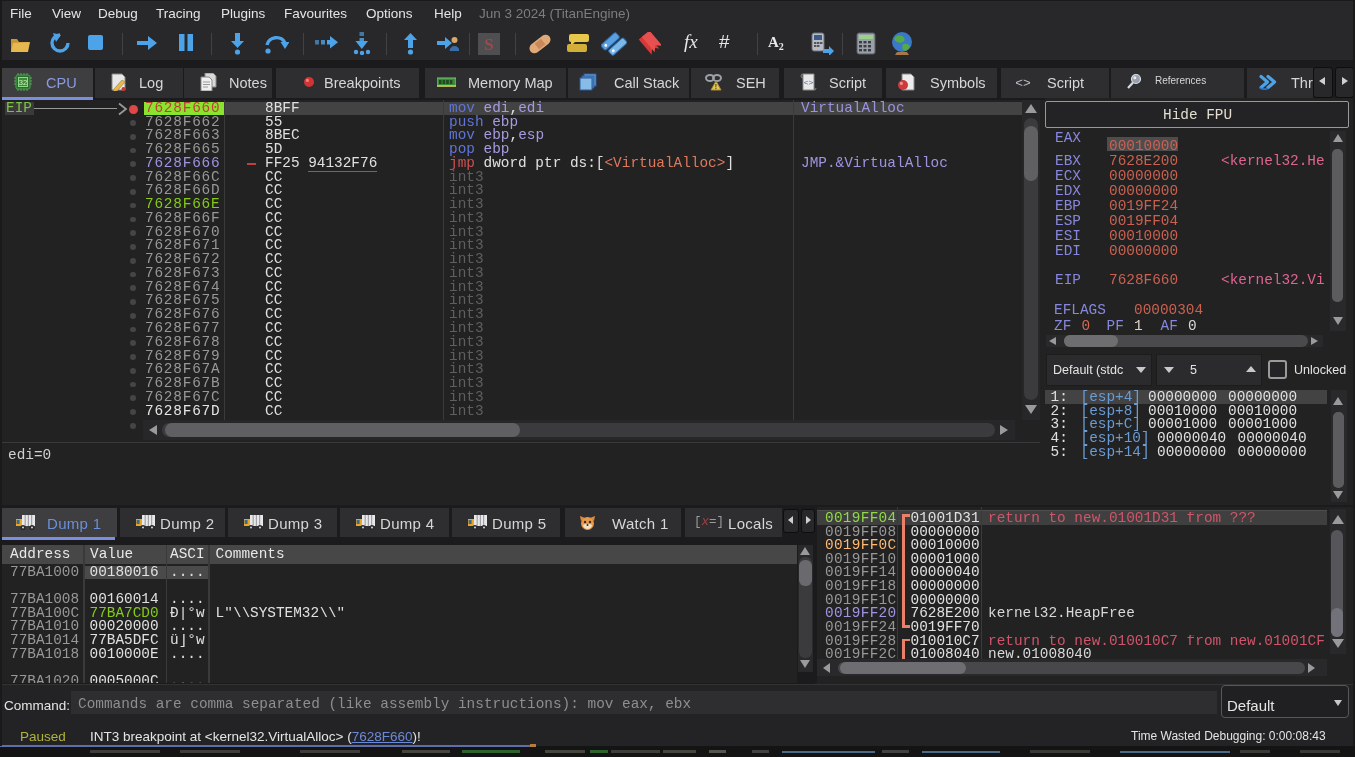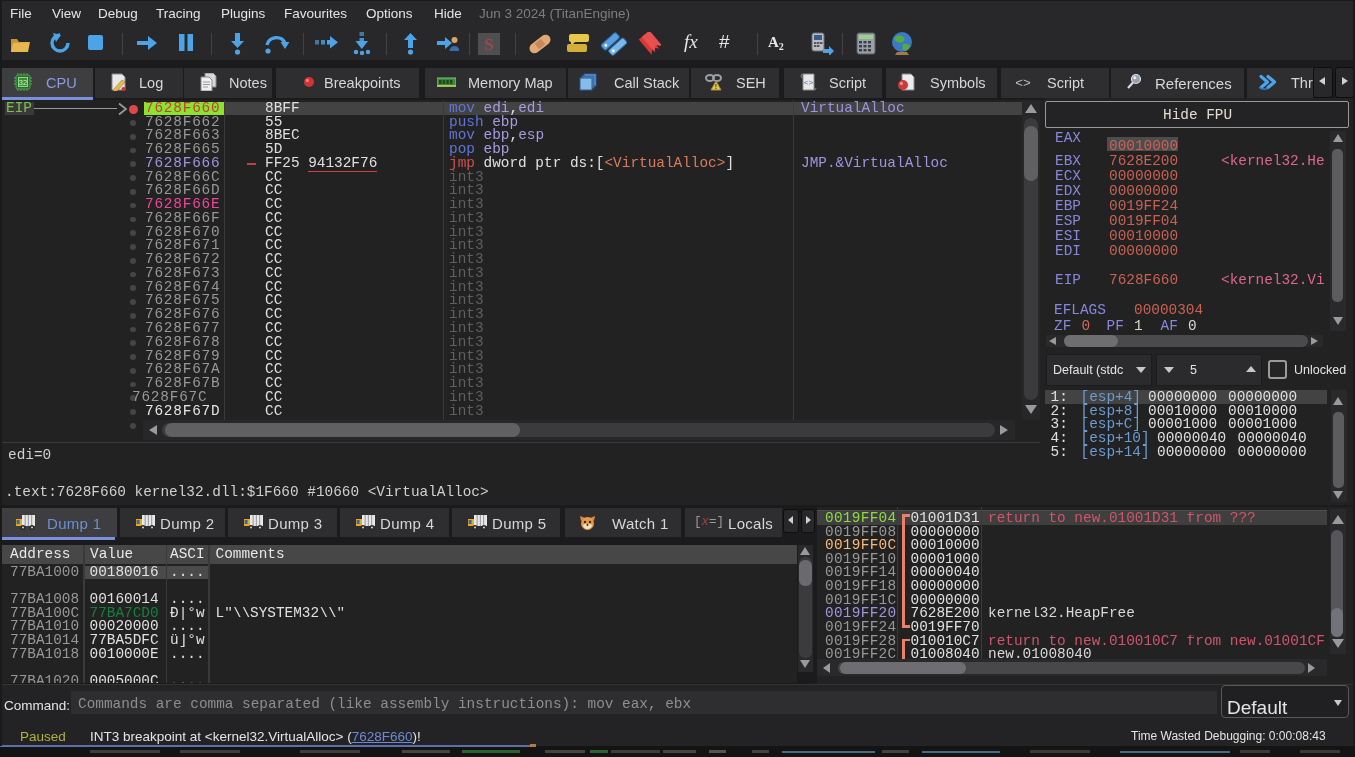--- a/index.html
+++ b/index.html
@@ -13,21 +13,21 @@
 
 <div class="a" style="left:0;top:0;width:1355px;height:744px;background:#222223"></div>
 <div class="a" style="left:0;top:0;width:1355px;height:27px;background:#28282a"></div>
 <div class="a sans" style="left:10px;top:6px;font-size:13.5px">File</div>
 <div class="a sans" style="left:52px;top:6px;font-size:13.5px">View</div>
 <div class="a sans" style="left:98px;top:6px;font-size:13.5px">Debug</div>
 <div class="a sans" style="left:156px;top:6px;font-size:13.5px">Tracing</div>
 <div class="a sans" style="left:221px;top:6px;font-size:13.5px">Plugins</div>
 <div class="a sans" style="left:284px;top:6px;font-size:13.5px">Favourites</div>
 <div class="a sans" style="left:366px;top:6px;font-size:13.5px">Options</div>
-<div class="a sans" style="left:434px;top:6px;font-size:13.5px">Hide</div>
+<div class="a sans" style="left:434px;top:6px;font-size:13.5px">Help</div>
 <div class="a sans" style="left:479px;top:6px;font-size:13.5px;color:#7d7d7d">Jun 3 2024 (TitanEngine)</div>
 <div class="a" style="left:0;top:27px;width:1355px;height:34px;background:#28282a;border-bottom:1px solid #1a1a1a"></div>
 <div class="a" style="left:122px;top:33px;width:1px;height:22px;background:#424244"></div>
 <div class="a" style="left:211px;top:33px;width:1px;height:22px;background:#424244"></div>
 <div class="a" style="left:303px;top:33px;width:1px;height:22px;background:#424244"></div>
 <div class="a" style="left:386px;top:33px;width:1px;height:22px;background:#424244"></div>
 <div class="a" style="left:469px;top:33px;width:1px;height:22px;background:#424244"></div>
 <div class="a" style="left:515px;top:33px;width:1px;height:22px;background:#424244"></div>
 <div class="a" style="left:757px;top:33px;width:1px;height:22px;background:#424244"></div>
 <div class="a" style="left:842px;top:33px;width:1px;height:22px;background:#424244"></div>
@@ -226,21 +226,21 @@
 <svg class="a" style="left:1014px;top:73px" width="19" height="18" viewBox="0 0 19 18">
       <text x="9" y="14" font-size="13" fill="#b8bcc4" text-anchor="middle" font-family="Liberation Mono">&lt;&gt;</text>
     </svg>
 <div class="a sans" style="left:1047px;top:75px;font-size:14.5px;color:#d6d6d6">Script</div>
 <div class="a" style="left:1111px;top:68px;width:133px;height:29.5px;background:#2e2e31"></div>
 <svg class="a" style="left:1125px;top:73px" width="19" height="18" viewBox="0 0 19 18">
       <circle cx="11" cy="6" r="4.5" fill="#9aa0ac" stroke="#d8dce4" stroke-width="1.2"></circle>
       <circle cx="9.8" cy="4.8" r="1.5" fill="#e8ecf4"></circle>
       <path d="M8 9.5 l-5 5.5" stroke="#d8dce4" stroke-width="2.2"></path>
     </svg>
-<div class="a sans" style="left:1155px;top:75px;font-size:15px;color:#d6d6d6">References</div>
+<div class="a sans" style="left:1155px;top:75px;font-size:10px;color:#d6d6d6">References</div>
 <div class="a" style="left:1247px;top:68px;width:66px;height:29.5px;background:#2e2e31"></div>
 <svg class="a" style="left:1258px;top:73px" width="19" height="18" viewBox="0 0 19 18">
       <g fill="none" stroke="#4da3e8" stroke-width="3.2" stroke-linejoin="round" stroke-linecap="round">
         <path d="M3 3.5 L9.5 9 L3 14.5"></path>
         <path d="M10 3.5 L16.5 9 L10 14.5"></path>
       </g>
       <path d="M2 15 q4 2 8 0.5" stroke="#2d7ac8" stroke-width="1.6" fill="none"></path>
     </svg>
 <div class="a sans" style="left:1291px;top:75px;font-size:14.5px;color:#d6d6d6">Thre</div>
 <div class="a" style="left:1313px;top:67px;width:20px;height:31px;background:#28282a;border:1px solid #0e0e0e;border-radius:3px"></div>
@@ -286,48 +286,47 @@
 <div class="a" style="left:443px;top:100px;width:1px;height:320px;background:#3a3a3a"></div>
 <div class="a" style="left:793px;top:100px;width:1px;height:320px;background:#3a3a3a"></div>
 <div class="a mono row" style="left:0;top:101.8px;width:1022px;height:13.7px"><s style="left:145px;letter-spacing:0.8px"><span style="color:#bf4038">7628F660</span></s><s style="left:265px"><span style="color:#e0e0e0">8BFF</span></s><s style="left:449px"><span style="color:#6075d8">mov</span><span style="color:#e0e0e0"> </span><span style="color:#a79ae0">edi</span><span style="color:#e0e0e0">,</span><span style="color:#a79ae0">edi</span></s><s style="left:801px"><span style="color:#9a93e0">VirtualAlloc</span></s></div>
 <div class="a mono row" style="left:0;top:115.6px;width:1022px;height:13.7px"><s style="left:145px;letter-spacing:0.8px"><span style="color:#989898">7628F662</span></s><s style="left:265px"><span style="color:#e0e0e0">55</span></s><s style="left:449px"><span style="color:#6075d8">push</span> <span style="color:#a79ae0">ebp</span></s></div>
 <div class="a mono row" style="left:0;top:129.3px;width:1022px;height:13.7px"><s style="left:145px;letter-spacing:0.8px"><span style="color:#989898">7628F663</span></s><s style="left:265px"><span style="color:#e0e0e0">8BEC</span></s><s style="left:449px"><span style="color:#6075d8">mov</span> <span style="color:#a79ae0">ebp</span><span style="color:#e0e0e0">,</span><span style="color:#a79ae0">esp</span></s></div>
 <div class="a mono row" style="left:0;top:143.1px;width:1022px;height:13.7px"><s style="left:145px;letter-spacing:0.8px"><span style="color:#989898">7628F665</span></s><s style="left:265px"><span style="color:#e0e0e0">5D</span></s><s style="left:449px"><span style="color:#6075d8">pop</span> <span style="color:#a79ae0">ebp</span></s></div>
 <div class="a mono row" style="left:0;top:156.8px;width:1022px;height:13.7px"><s style="left:145px;letter-spacing:0.8px"><span style="color:#a093e0">7628F666</span></s><s style="left:265px"><span style="color:#e0e0e0">FF25 <span style="border-bottom:1.5px solid #d04040">94132F76</span></span></s><s style="left:449px"><span style="color:#d05050">jmp</span><span style="color:#e0e0e0"> dword ptr ds:[</span><span style="color:#dd7a5e">&lt;VirtualAlloc&gt;</span><span style="color:#e0e0e0">]</span></s><s style="left:801px"><span style="color:#a093e0">JMP.&amp;VirtualAlloc</span></s></div>
 <div class="a" style="left:247px;top:162.8px;width:9px;height:2px;background:#c04040"></div>
 <div class="a mono row" style="left:0;top:170.6px;width:1022px;height:13.7px"><s style="left:145px;letter-spacing:0.8px"><span style="color:#989898">7628F66C</span></s><s style="left:265px"><span style="color:#e0e0e0">CC</span></s><s style="left:449px"><span style="color:#5f5f5f">int3</span></s></div>
 <div class="a mono row" style="left:0;top:184.4px;width:1022px;height:13.7px"><s style="left:145px;letter-spacing:0.8px"><span style="color:#989898">7628F66D</span></s><s style="left:265px"><span style="color:#e0e0e0">CC</span></s><s style="left:449px"><span style="color:#5f5f5f">int3</span></s></div>
-<div class="a mono row" style="left:0;top:198.1px;width:1022px;height:13.7px"><s style="left:145px;letter-spacing:0.8px"><span style="color:#ec4899">7628F66E</span></s><s style="left:265px"><span style="color:#e0e0e0">CC</span></s><s style="left:449px"><span style="color:#5f5f5f">int3</span></s></div>
+<div class="a mono row" style="left:0;top:198.1px;width:1022px;height:13.7px"><s style="left:145px;letter-spacing:0.8px"><span style="color:#84cc16">7628F66E</span></s><s style="left:265px"><span style="color:#e0e0e0">CC</span></s><s style="left:449px"><span style="color:#5f5f5f">int3</span></s></div>
 <div class="a mono row" style="left:0;top:211.9px;width:1022px;height:13.7px"><s style="left:145px;letter-spacing:0.8px"><span style="color:#989898">7628F66F</span></s><s style="left:265px"><span style="color:#e0e0e0">CC</span></s><s style="left:449px"><span style="color:#5f5f5f">int3</span></s></div>
 <div class="a mono row" style="left:0;top:225.6px;width:1022px;height:13.7px"><s style="left:145px;letter-spacing:0.8px"><span style="color:#989898">7628F670</span></s><s style="left:265px"><span style="color:#e0e0e0">CC</span></s><s style="left:449px"><span style="color:#5f5f5f">int3</span></s></div>
 <div class="a mono row" style="left:0;top:239.4px;width:1022px;height:13.7px"><s style="left:145px;letter-spacing:0.8px"><span style="color:#989898">7628F671</span></s><s style="left:265px"><span style="color:#e0e0e0">CC</span></s><s style="left:449px"><span style="color:#5f5f5f">int3</span></s></div>
 <div class="a mono row" style="left:0;top:253.2px;width:1022px;height:13.7px"><s style="left:145px;letter-spacing:0.8px"><span style="color:#989898">7628F672</span></s><s style="left:265px"><span style="color:#e0e0e0">CC</span></s><s style="left:449px"><span style="color:#5f5f5f">int3</span></s></div>
 <div class="a mono row" style="left:0;top:266.9px;width:1022px;height:13.7px"><s style="left:145px;letter-spacing:0.8px"><span style="color:#989898">7628F673</span></s><s style="left:265px"><span style="color:#e0e0e0">CC</span></s><s style="left:449px"><span style="color:#5f5f5f">int3</span></s></div>
 <div class="a mono row" style="left:0;top:280.7px;width:1022px;height:13.7px"><s style="left:145px;letter-spacing:0.8px"><span style="color:#989898">7628F674</span></s><s style="left:265px"><span style="color:#e0e0e0">CC</span></s><s style="left:449px"><span style="color:#5f5f5f">int3</span></s></div>
 <div class="a mono row" style="left:0;top:294.4px;width:1022px;height:13.7px"><s style="left:145px;letter-spacing:0.8px"><span style="color:#989898">7628F675</span></s><s style="left:265px"><span style="color:#e0e0e0">CC</span></s><s style="left:449px"><span style="color:#5f5f5f">int3</span></s></div>
 <div class="a mono row" style="left:0;top:308.2px;width:1022px;height:13.7px"><s style="left:145px;letter-spacing:0.8px"><span style="color:#989898">7628F676</span></s><s style="left:265px"><span style="color:#e0e0e0">CC</span></s><s style="left:449px"><span style="color:#5f5f5f">int3</span></s></div>
 <div class="a mono row" style="left:0;top:322.0px;width:1022px;height:13.7px"><s style="left:145px;letter-spacing:0.8px"><span style="color:#989898">7628F677</span></s><s style="left:265px"><span style="color:#e0e0e0">CC</span></s><s style="left:449px"><span style="color:#5f5f5f">int3</span></s></div>
 <div class="a mono row" style="left:0;top:335.7px;width:1022px;height:13.7px"><s style="left:145px;letter-spacing:0.8px"><span style="color:#989898">7628F678</span></s><s style="left:265px"><span style="color:#e0e0e0">CC</span></s><s style="left:449px"><span style="color:#5f5f5f">int3</span></s></div>
 <div class="a mono row" style="left:0;top:349.5px;width:1022px;height:13.7px"><s style="left:145px;letter-spacing:0.8px"><span style="color:#989898">7628F679</span></s><s style="left:265px"><span style="color:#e0e0e0">CC</span></s><s style="left:449px"><span style="color:#5f5f5f">int3</span></s></div>
 <div class="a mono row" style="left:0;top:363.2px;width:1022px;height:13.7px"><s style="left:145px;letter-spacing:0.8px"><span style="color:#989898">7628F67A</span></s><s style="left:265px"><span style="color:#e0e0e0">CC</span></s><s style="left:449px"><span style="color:#5f5f5f">int3</span></s></div>
 <div class="a mono row" style="left:0;top:377.0px;width:1022px;height:13.7px"><s style="left:145px;letter-spacing:0.8px"><span style="color:#989898">7628F67B</span></s><s style="left:265px"><span style="color:#e0e0e0">CC</span></s><s style="left:449px"><span style="color:#5f5f5f">int3</span></s></div>
-<div class="a mono row" style="left:0;top:390.8px;width:1022px;height:13.7px"><s style="left:132px;letter-spacing:0.8px"><span style="color:#989898">7628F67C</span></s><s style="left:265px"><span style="color:#e0e0e0">CC</span></s><s style="left:449px"><span style="color:#5f5f5f">int3</span></s></div>
+<div class="a mono row" style="left:0;top:390.8px;width:1022px;height:13.7px"><s style="left:145px;letter-spacing:0.8px"><span style="color:#989898">7628F67C</span></s><s style="left:265px"><span style="color:#e0e0e0">CC</span></s><s style="left:449px"><span style="color:#5f5f5f">int3</span></s></div>
 <div class="a mono row" style="left:0;top:404.5px;width:1022px;height:13.7px"><s style="left:145px;letter-spacing:0.8px"><span style="color:#e5e5e5">7628F67D</span></s><s style="left:265px"><span style="color:#e0e0e0">CC</span></s><s style="left:449px"><span style="color:#5f5f5f">int3</span></s></div>
 <div class="a" style="left:1022px;top:100px;width:18px;height:320px;background:#272729"></div>
 <div class="tri" style="left:1025px;top:104px;border-bottom:9px solid #9a9a9a;border-left:6px solid transparent;border-right:6px solid transparent"></div>
 <div class="a" style="left:1024px;top:118px;width:14px;height:282px;background:#3b3b3d;border-radius:7px"></div>
 <div class="a" style="left:1024px;top:126px;width:14px;height:55px;background:#606062;border-radius:7px"></div>
 <div class="tri" style="left:1025px;top:405px;border-top:9px solid #9a9a9a;border-left:6px solid transparent;border-right:6px solid transparent"></div>
 <div class="a" style="left:143px;top:420px;width:872px;height:20px;background:#272729"></div>
 <div class="tri" style="left:149px;top:424.5px;border-right:8px solid #9a9a9a;border-top:5.5px solid transparent;border-bottom:5.5px solid transparent"></div>
 <div class="a" style="left:162px;top:423px;width:833px;height:14px;background:#3b3b3d;border-radius:7px"></div>
 <div class="a" style="left:165px;top:423px;width:355px;height:14px;background:#606062;border-radius:7px"></div>
 <div class="tri" style="left:1000px;top:424.5px;border-left:8px solid #9a9a9a;border-top:5.5px solid transparent;border-bottom:5.5px solid transparent"></div>
 <div class="a mono" style="left:8px;top:449px;color:#d0d0d0">edi=0</div>
-<div class="a mono" style="left:5px;top:486px;color:#d0d0d0">.text:7628F660 kernel32.dll:$1F660 #10660 &lt;VirtualAlloc&gt;</div>
 <div class="a" style="left:1045px;top:101px;width:304px;height:27px;border:1px solid #999;border-radius:2px;background:#232325"></div>
 <div class="a mono" style="left:1163px;top:109px;color:#e3ddd0">Hide FPU</div>
 <div class="a" style="left:1107px;top:136.8px;width:71px;height:13.8px;background:#4d4d4f"></div>
 <div class="a mono" style="left:1055px;top:132px;color:#8787dd">EAX</div>
 <div class="a mono" style="left:1109px;top:140.0px;color:#ca6150">00010000</div>
 <div class="a mono" style="left:1055px;top:155.0px;color:#8787dd">EBX</div>
 <div class="a mono" style="left:1109px;top:155.0px;color:#ca6150">7628E200</div>
 <div class="a mono" style="left:1221px;top:155.0px;color:#dd6590">&lt;kernel32.He</div>
 <div class="a mono" style="left:1055px;top:170.0px;color:#8787dd">ECX</div>
 <div class="a mono" style="left:1109px;top:170.0px;color:#ca6150">00000000</div>
@@ -464,21 +463,21 @@
 <div class="a mono" style="left:90px;top:548px;color:#e8e8e8">Value</div>
 <div class="a mono" style="left:170px;top:548px;color:#e8e8e8">ASCI</div>
 <div class="a mono" style="left:215.5px;top:548px;color:#e8e8e8">Comments</div>
 <div class="a" style="left:0;top:564px;width:797px;height:119px;background:#222223"></div>
 <div class="a" style="left:85px;top:565.5px;width:123px;height:13.5px;background:#4a4a4a"></div>
 <div class="a" style="left:83px;top:545px;width:1.5px;height:138px;background:#3a3a3a"></div>
 <div class="a" style="left:165.5px;top:545px;width:1.5px;height:138px;background:#3a3a3a"></div>
 <div class="a" style="left:208px;top:545px;width:1.5px;height:138px;background:#3a3a3a"></div>
 <div class="a mono row" style="left:0;top:565.5px;width:797px;height:13.7px;overflow:hidden"><s style="left:10px;color:#989898">77BA1000</s><s style="left:89.5px;color:#e0e0e0">00180016</s><s style="left:170px;color:#e0e0e0">....</s></div>
 <div class="a mono row" style="left:0;top:592.8px;width:797px;height:13.7px;overflow:hidden"><s style="left:10px;color:#989898">77BA1008</s><s style="left:89.5px;color:#e0e0e0">00160014</s><s style="left:170px;color:#e0e0e0">....</s></div>
-<div class="a mono row" style="left:0;top:606.5px;width:797px;height:13.7px;overflow:hidden"><s style="left:10px;color:#989898">77BA100C</s><s style="left:89.5px;color:#15803d">77BA7CD0</s><s style="left:170px;color:#e0e0e0">Ð|°w</s><s style="left:215.5px;color:#e0e0e0">L"\\SYSTEM32\\"</s></div>
+<div class="a mono row" style="left:0;top:606.5px;width:797px;height:13.7px;overflow:hidden"><s style="left:10px;color:#989898">77BA100C</s><s style="left:89.5px;color:#84cc16">77BA7CD0</s><s style="left:170px;color:#e0e0e0">Ð|°w</s><s style="left:215.5px;color:#e0e0e0">L"\\SYSTEM32\\"</s></div>
 <div class="a mono row" style="left:0;top:620.1px;width:797px;height:13.7px;overflow:hidden"><s style="left:10px;color:#989898">77BA1010</s><s style="left:89.5px;color:#e0e0e0">00020000</s><s style="left:170px;color:#e0e0e0">....</s></div>
 <div class="a mono row" style="left:0;top:633.8px;width:797px;height:13.7px;overflow:hidden"><s style="left:10px;color:#989898">77BA1014</s><s style="left:89.5px;color:#e0e0e0">77BA5DFC</s><s style="left:170px;color:#e0e0e0">ü]°w</s></div>
 <div class="a mono row" style="left:0;top:647.5px;width:797px;height:13.7px;overflow:hidden"><s style="left:10px;color:#989898">77BA1018</s><s style="left:89.5px;color:#e0e0e0">0010000E</s><s style="left:170px;color:#e0e0e0">....</s></div>
 <div class="a mono row" style="left:0;top:674.8px;width:797px;height:13.7px;overflow:hidden"><s style="left:10px;color:#989898">77BA1020</s><s style="left:89.5px;color:#e0e0e0">0005000C</s><s style="left:170px;color:#e0e0e0">....</s></div>
 <div class="a" style="left:0;top:683px;width:815px;height:3px;background:#1b1b1d"></div>
 <div class="a" style="left:798px;top:545px;width:15px;height:127px;background:#29292b"></div>
 <div class="tri" style="left:799.5px;top:547px;border-bottom:8px solid #9a9a9a;border-left:5.5px solid transparent;border-right:5.5px solid transparent"></div>
 <div class="a" style="left:799px;top:557px;width:13px;height:101px;background:#3b3b3d;border-radius:6px"></div>
 <div class="a" style="left:799px;top:560px;width:13px;height:26px;background:#6a6a6e;border-radius:6px"></div>
 <div class="tri" style="left:799.5px;top:660px;border-top:8px solid #9a9a9a;border-left:5.5px solid transparent;border-right:5.5px solid transparent"></div>
@@ -511,21 +510,21 @@
 <div class="a" style="left:817px;top:659px;width:510px;height:17px;background:#29292b"></div>
 <div class="tri" style="left:823px;top:663px;border-right:7px solid #9a9a9a;border-top:5px solid transparent;border-bottom:5px solid transparent"></div>
 <div class="a" style="left:838px;top:661.5px;width:467px;height:12.5px;background:#48484a;border-radius:6px"></div>
 <div class="a" style="left:840px;top:661.5px;width:126px;height:12.5px;background:#6e6e72;border-radius:6px"></div>
 <div class="tri" style="left:1308px;top:663px;border-left:7px solid #9a9a9a;border-top:5px solid transparent;border-bottom:5px solid transparent"></div>
 <div class="a" style="left:0;top:684px;width:1355px;height:35px;background:#232325;border-top:1px solid #333"></div>
 <div class="a sans" style="left:4px;top:698px;font-size:13.5px">Command:</div>
 <div class="a" style="left:71px;top:691px;width:1146px;height:23px;background:#2e2e30"></div>
 <div class="a mono" style="left:78px;top:697.5px;color:#8e8e8e">Commands are comma separated (like assembly instructions): mov eax, ebx</div>
 <div class="a" style="left:1221px;top:685px;width:128px;height:33px;background:#202022;border:1px solid #585858;border-radius:4px"></div>
-<div class="a sans" style="left:1227px;top:697px;font-size:19px">Default</div>
+<div class="a sans" style="left:1227px;top:697px;font-size:15px">Default</div>
 <div class="tri" style="left:1334px;top:700px;border-top:6px solid #c8c8c8;border-left:4.5px solid transparent;border-right:4.5px solid transparent"></div>
 <div class="a" style="left:0;top:719px;width:1355px;height:27px;background:#232325"></div>
 <div class="a sans" style="left:20px;top:729px;font-size:13.5px;color:#b0b33a">Paused</div>
 <div class="a sans" style="left:90px;top:729px;font-size:13.5px">INT3 breakpoint at &lt;kernel32.VirtualAlloc&gt; (<span style="color:#6a8ad8;text-decoration:underline">7628F660</span>)!</div>
 <div class="a sans" style="left:1131px;top:729px;font-size:12px">Time Wasted Debugging: 0:00:08:43</div>
 <div class="a" style="left:0;top:746px;width:1355px;height:11px;background:#141415"></div>
 <div class="a" style="left:0;top:744.5px;width:536px;height:2px;background:#5f6da8"></div>
 <div class="a" style="left:530px;top:744px;width:6px;height:3px;background:#b87a3a"></div>
 <div class="a" style="left:90px;top:750px;width:70px;height:3px;background:#3e3e3a"></div>
 <div class="a" style="left:180px;top:750px;width:60px;height:3px;background:#3e3e3a"></div>

